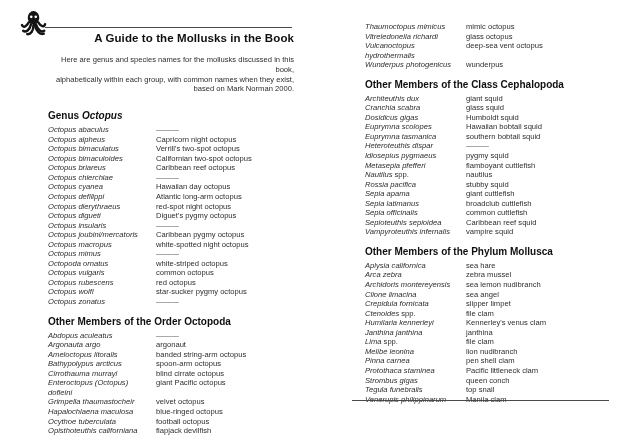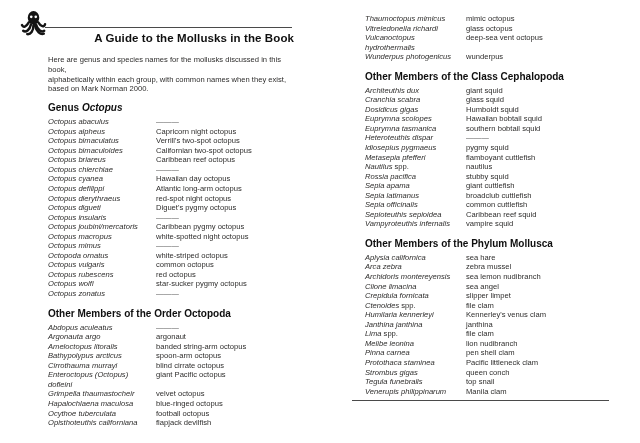--- a/index.html
+++ b/index.html
@@ -6,23 +6,23 @@
   .spread{
     position:relative;width:640px;height:443px;background:#ffffff;
     font-family:"Liberation Sans",sans-serif;color:#2e2d2c;overflow:hidden;
   }
   .rule{position:absolute;height:1px;background:#4a4a4a;}
   .top-rule{left:45px;top:27px;width:247px;}
   .bottom-rule{left:352px;top:400px;width:257px;}
   .octo{position:absolute;left:20px;top:9px;}
   .page{position:absolute;}
   .page-left{left:48px;top:32px;width:246px;}
-  .page-right{left:365px;top:14px;width:248px;}
+  .page-right{left:365px;top:22px;width:248px;}
   .title{font-size:11.5px;font-weight:bold;color:#0f0f0f;margin:0 0 11px 0;letter-spacing:.1px;text-align:right;}
-  .intro{font-size:7.6px;line-height:9.8px;margin:0 0 8px 0;}
+  .intro{font-size:7.6px;line-height:9.8px;margin:0 0 16px 0;text-align:right;}
   .sec-heading{font-size:10px;font-weight:bold;color:#0f0f0f;margin:9px 0 4px 0;}
   .sec-heading .it{font-style:italic;margin-top:16px;}
   .sections > .sec-heading:first-child{margin-top:0;}
   .row{display:flex;font-size:7.6px;line-height:9.55px;}
   .sci{font-style:italic;flex:none;width:104px;padding-right:4px;}
   .page-right .sci{width:97px;}
   .sfx{font-style:normal;}
   .common{flex:1;}
   .dash{color:#4f4f4f;letter-spacing:0;}
 </style>

